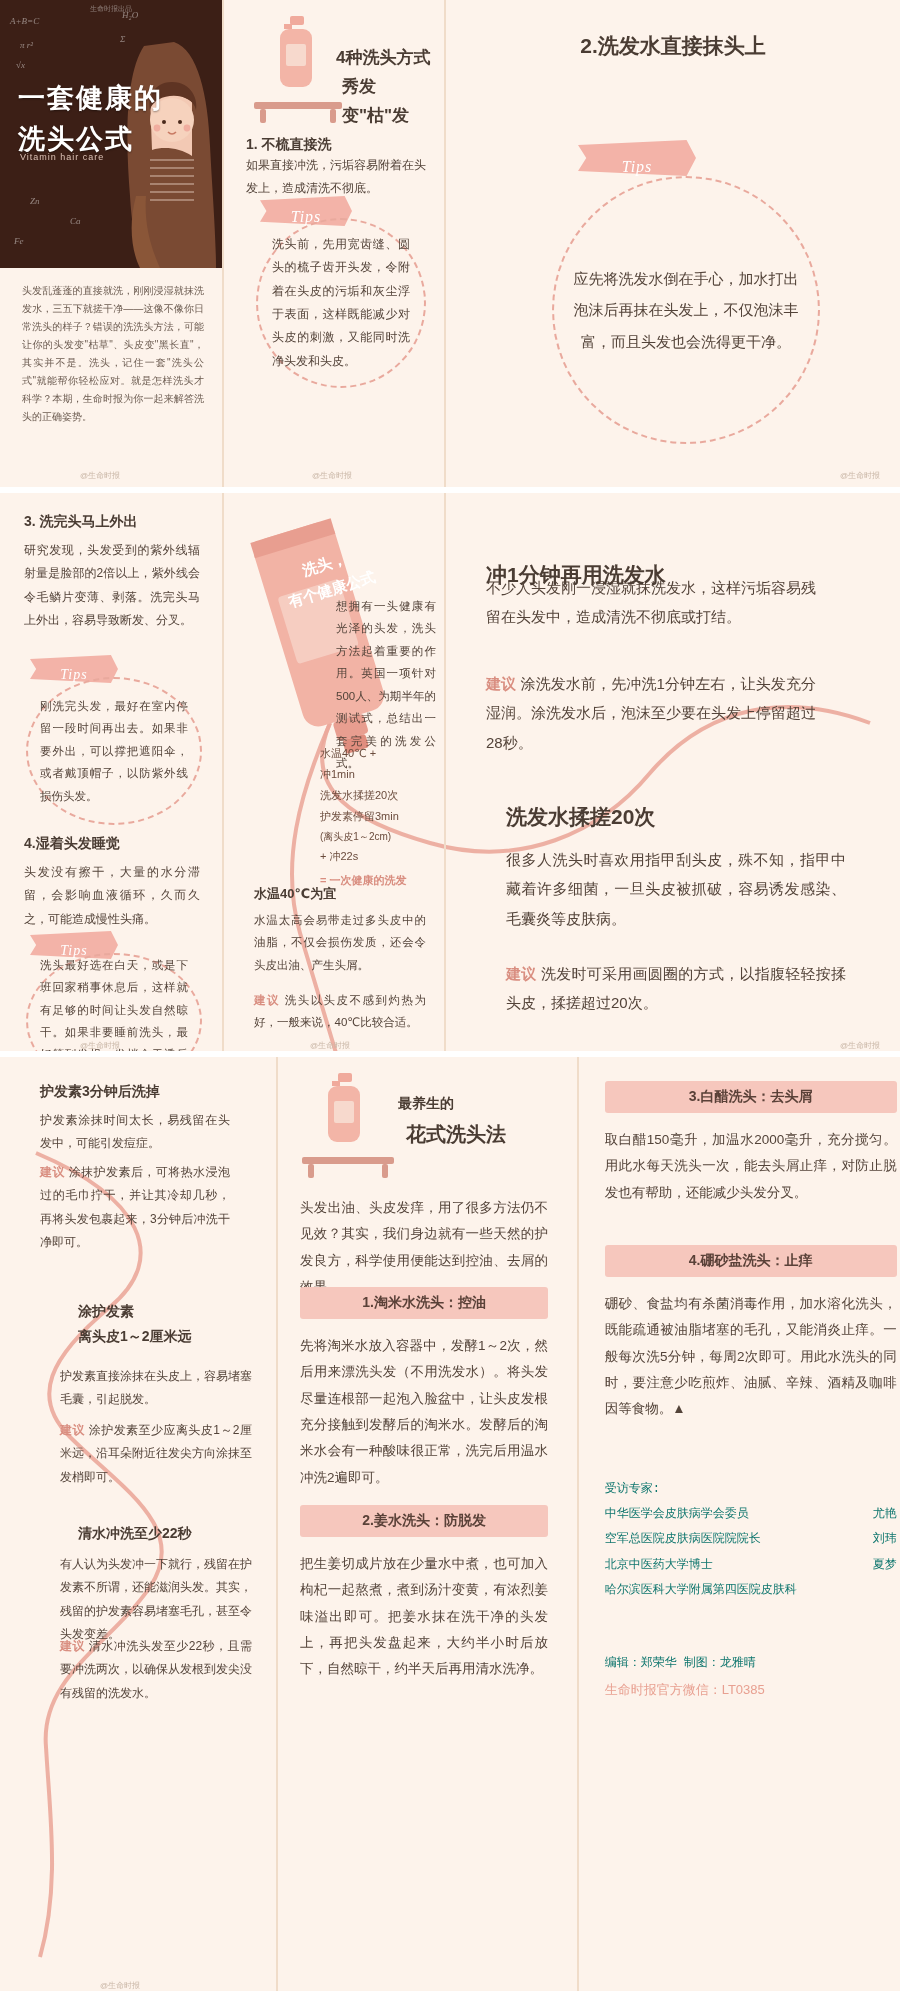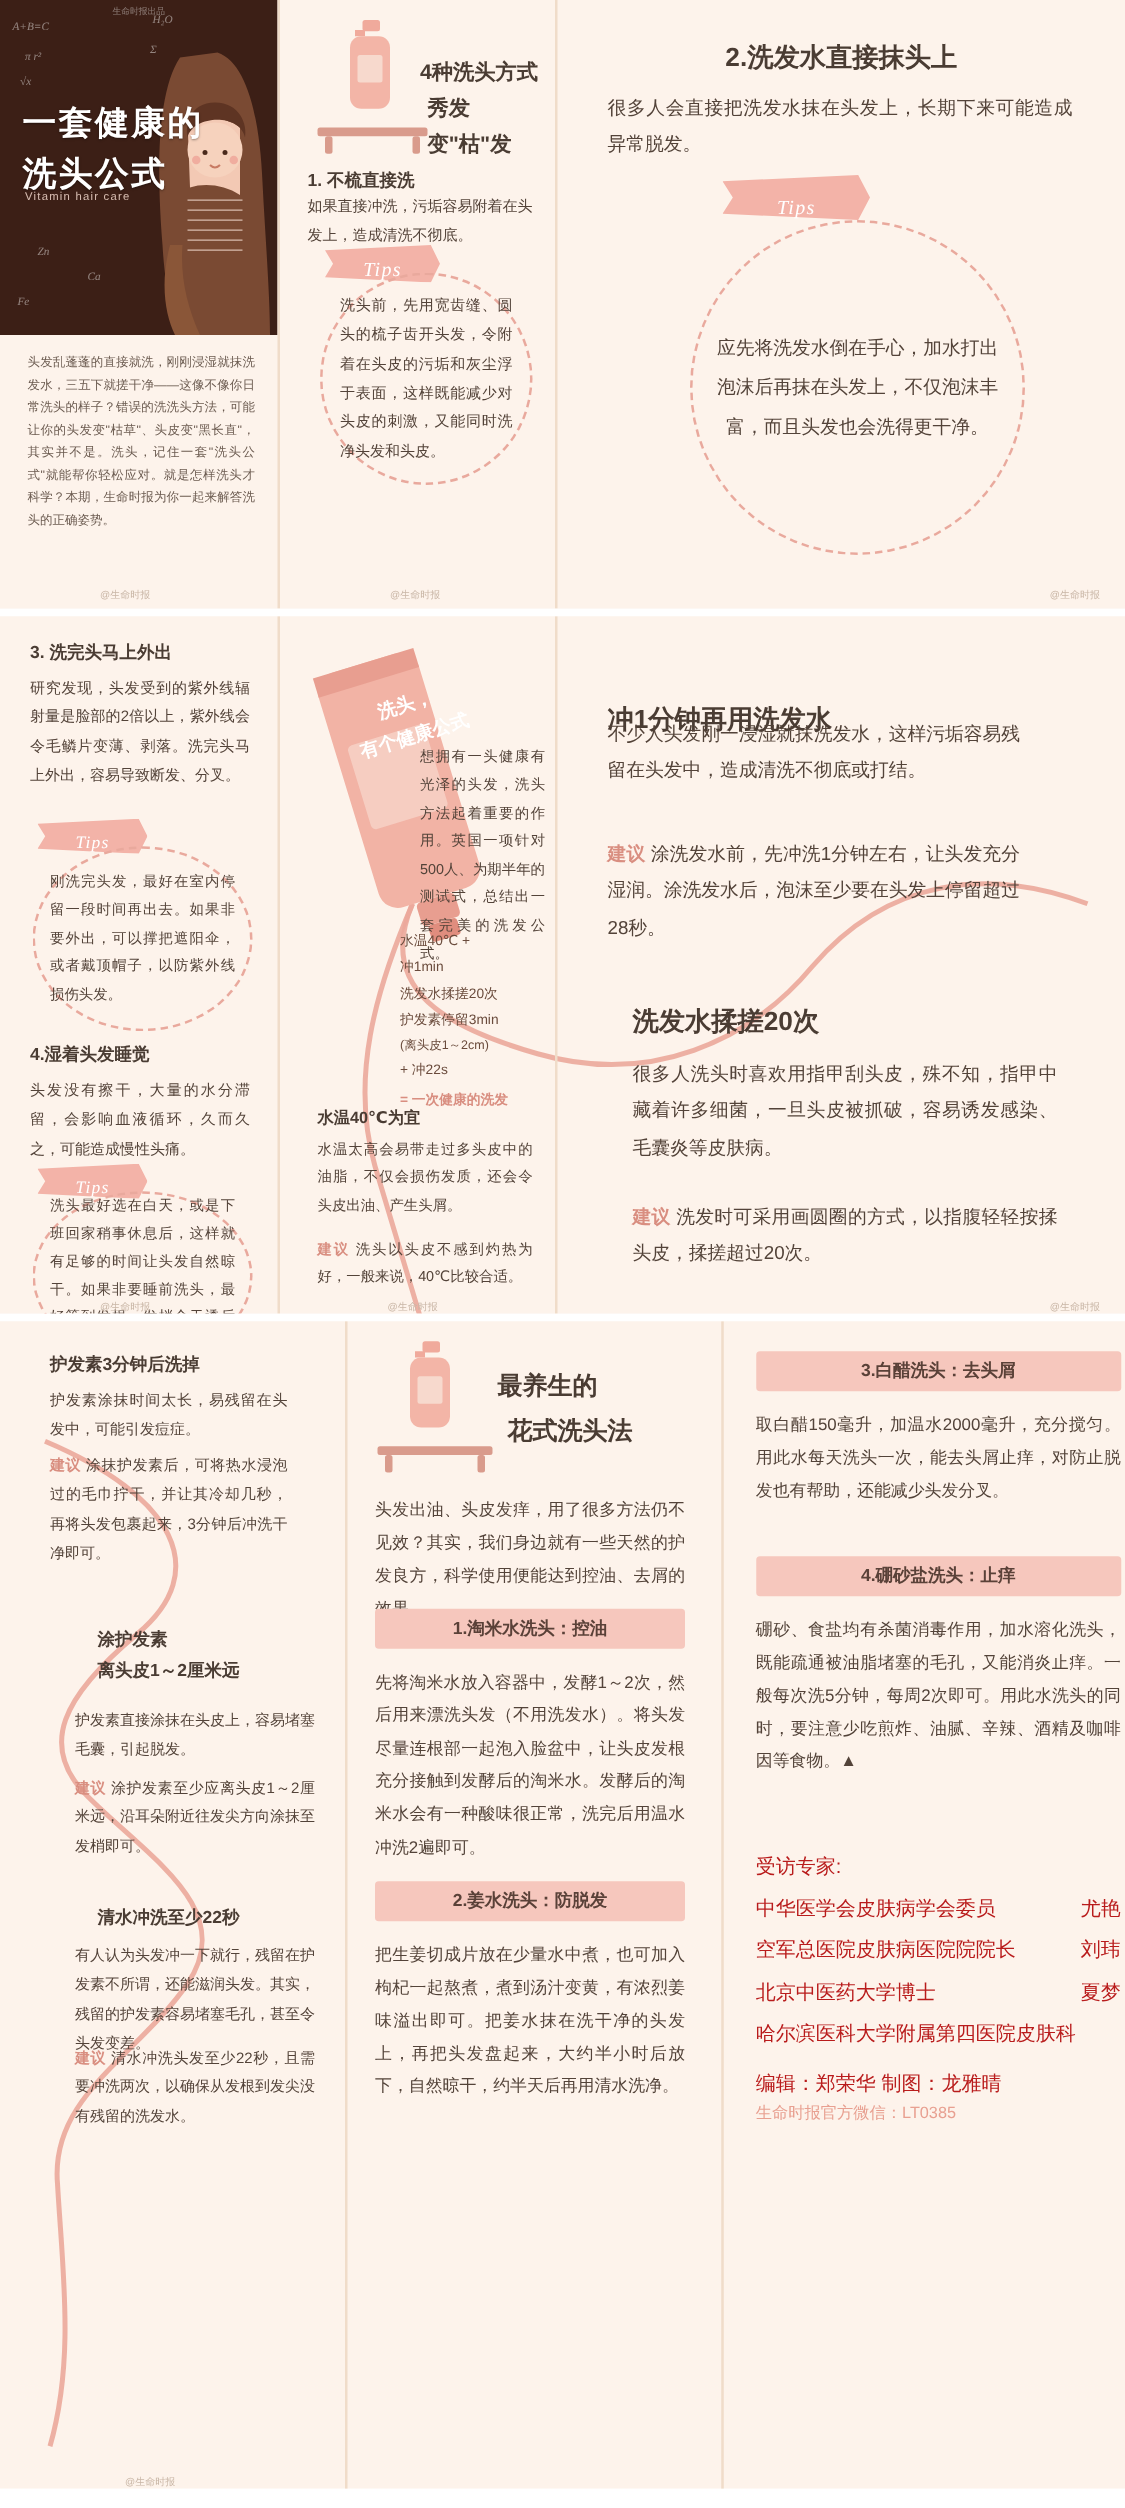--- a/index.html
+++ b/index.html
@@ -160,23 +160,24 @@
   .pink-label {
     background: #f6c7bd;
     color: #5a4138;
     font-size: 14px;
     font-weight: bold;
     padding: 7px 12px;
     border-radius: 3px;
     text-align: center;
   }
   .experts {
-    font-size: 16px;
+    font-size: 12px;
     line-height: 2.1;
-    color: #b91c1c;
+    color: #0f766e;
+    font-family: Liberation Mono, monospace;
   }
   .expert-row { display: flex; justify-content: space-between; }
   .wechat {
     color: #e8a091;
     font-size: 13px;
   }
 </style>
 </head>
 <body>
 
@@ -256,21 +257,20 @@
         </div>
 
         <div class="dashed-circle" style="position:absolute; left:32px; top:218px; width:170px; height:170px;">
           <div class="body-txt" style="font-size:12px; text-align:justify;">洗头前，先用宽齿缝、圆头的梳子齿开头发，令附着在头皮的污垢和灰尘浮于表面，这样既能减少对头皮的刺激，又能同时洗净头发和头皮。</div>
         </div>
         <div class="wm" style="left:88px;">@生命时报</div>
       </div>
 
       <div class="col col-divider" style="width:456px;">
         <div style="position:absolute; left:0; right:0; top:32px; text-align:center;" class="heading-lg">2.洗发水直接抹头上</div>
-        <div class="body-txt" style="position:absolute; left:40px; top:72px; width:372px; font-size:15px;">很多人会直接把洗发水抹在头发上，长期下来可能造成异常脱发。</div>
 
         <div class="tips-ribbon" style="position:absolute; left:132px; top:140px;">
           <div class="rib"></div>
           <span>Tips</span>
         </div>
 
         <div class="dashed-circle" style="position:absolute; left:106px; top:176px; width:268px; height:268px;">
           <div class="body-txt" style="font-size:15px; text-align:center; line-height:2.1;">应先将洗发水倒在手心，加水打出泡沫后再抹在头发上，不仅泡沫丰富，而且头发也会洗得更干净。</div>
         </div>
         <div class="wm" style="right:20px;">@生命时报</div>
@@ -406,21 +406,21 @@
           <rect x="24" y="2" width="14" height="9" rx="2" fill="#f0aa9c"></rect>
           <rect x="18" y="10" width="8" height="5" fill="#f0aa9c"></rect>
           <rect x="14" y="15" width="32" height="56" rx="9" fill="#f3b5a7"></rect>
           <rect x="20" y="30" width="20" height="22" rx="2" fill="#f7d9cd"></rect>
         </svg>
         <div class="shelf" style="left:24px; top:100px; width:92px; height:7px;"></div>
         <div class="shelf" style="left:30px; top:107px; width:6px; height:14px;"></div>
         <div class="shelf" style="left:104px; top:107px; width:6px; height:14px;"></div>
 
         <div style="position:absolute; left:120px; top:34px; width:150px;">
-          <div class="heading" style="font-size:20px; line-height:1.8;">最养生的</div>
+          <div class="heading" style="font-size:14px; line-height:1.8;">最养生的</div>
           <div class="heading" style="font-size:20px; line-height:1.8; margin-left:8px;">花式洗头法</div>
         </div>
 
         <div class="body-txt" style="position:absolute; left:22px; top:138px; width:248px; font-size:13.5px;">头发出油、头皮发痒，用了很多方法仍不见效？其实，我们身边就有一些天然的护发良方，科学使用便能达到控油、去屑的效果。</div>
 
         <div class="pink-label" style="position:absolute; left:22px; top:230px; width:248px;">1.淘米水洗头：控油</div>
         <div class="body-txt" style="position:absolute; left:22px; top:276px; width:248px; font-size:13.5px;">先将淘米水放入容器中，发酵1～2次，然后用来漂洗头发（不用洗发水）。将头发尽量连根部一起泡入脸盆中，让头皮发根充分接触到发酵后的淘米水。发酵后的淘米水会有一种酸味很正常，洗完后用温水冲洗2遍即可。</div>
 
         <div class="pink-label" style="position:absolute; left:22px; top:448px; width:248px;">2.姜水洗头：防脱发</div>
         <div class="body-txt" style="position:absolute; left:22px; top:494px; width:248px; font-size:13.5px;">把生姜切成片放在少量水中煮，也可加入枸杞一起熬煮，煮到汤汁变黄，有浓烈姜味溢出即可。把姜水抹在洗干净的头发上，再把头发盘起来，大约半小时后放下，自然晾干，约半天后再用清水洗净。</div>

